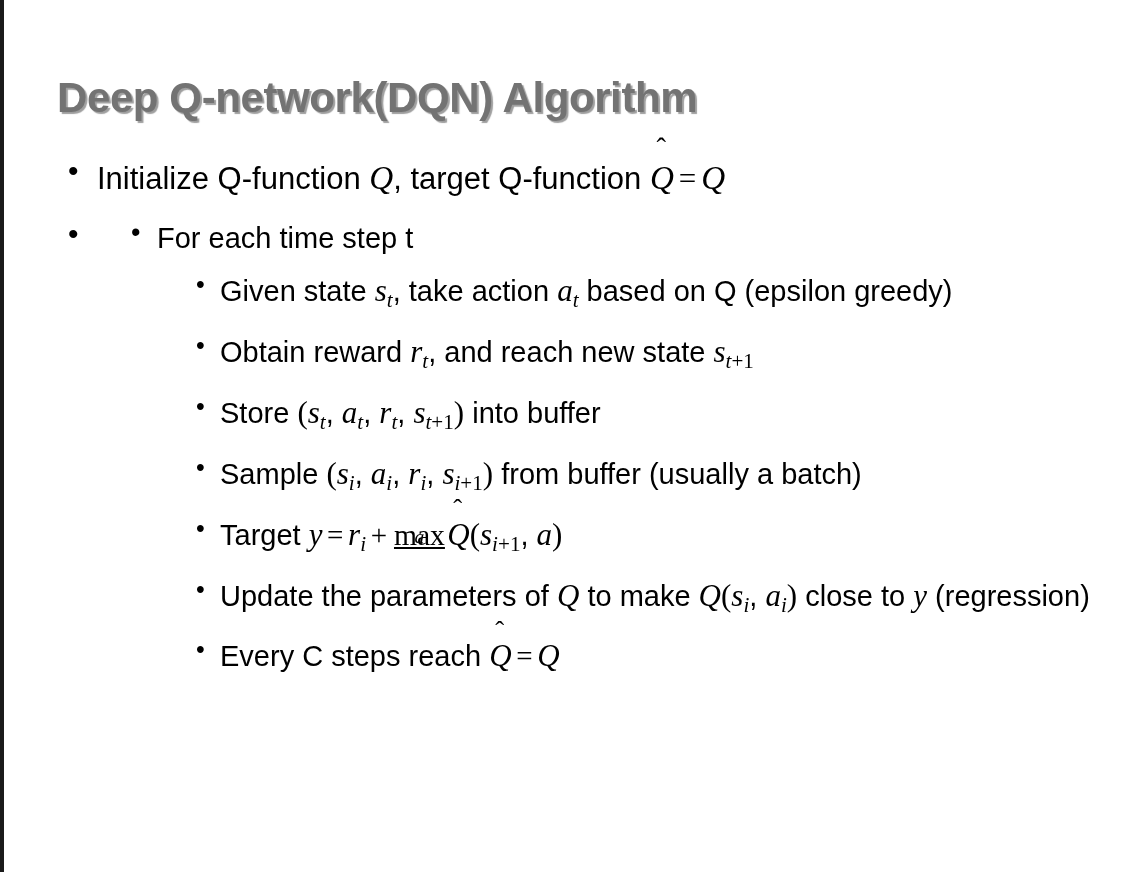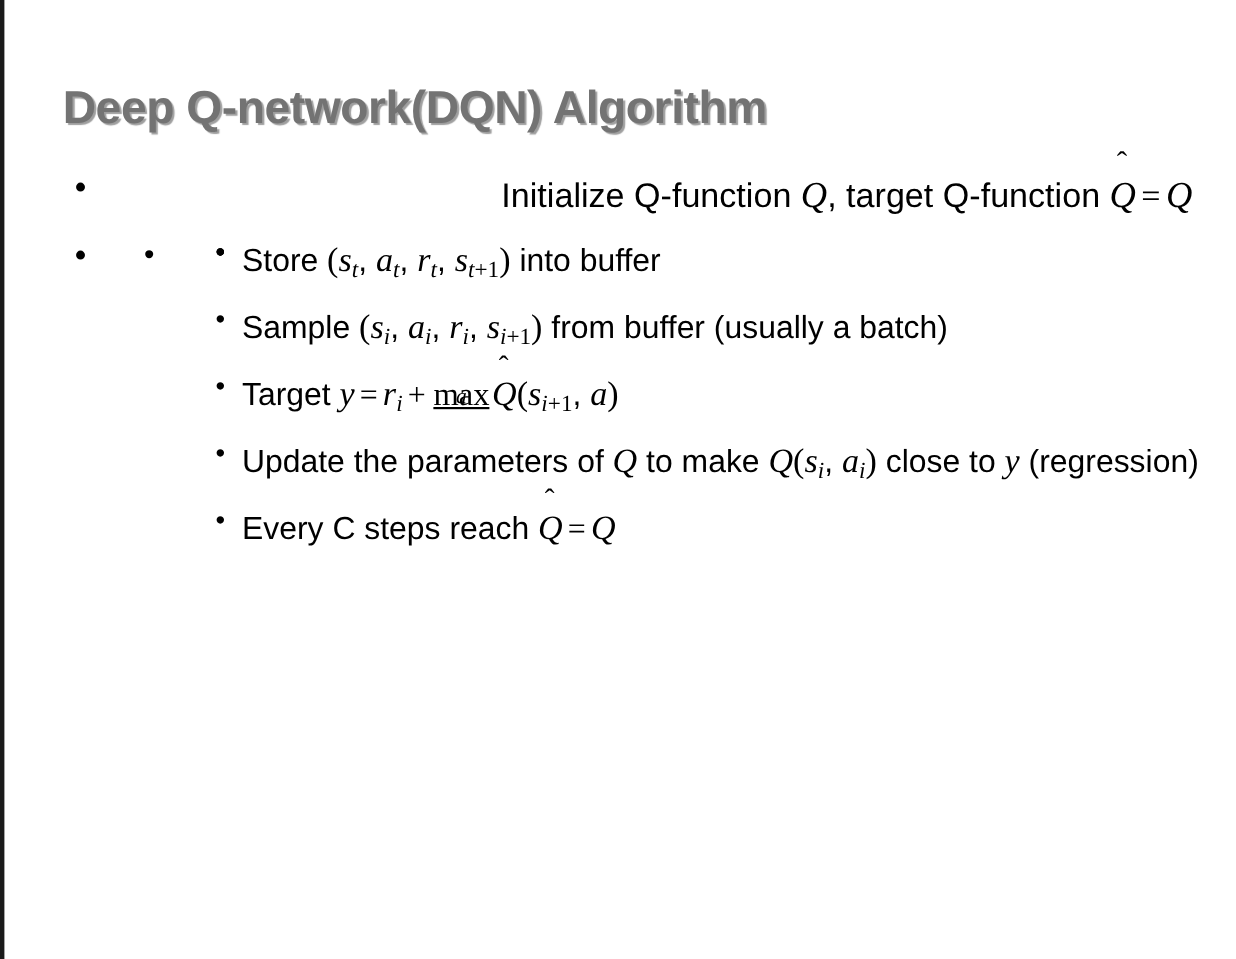--- a/index.html
+++ b/index.html
@@ -74,24 +74,24 @@
   }
 
   
   .lvl1 { margin-bottom: 2px; }
   .lvl1 .marker {
     left: 68px;
     font-size: 30px;
     top: 8px;
   }
   .lvl1 .btext {
+    margin-left: 97px;
     margin-right: 40px;
     font-size: 31px;
     line-height: 60px;
-    text-align: right;
   }
 
   
   .lvl2 { margin-bottom: 0px; }
   .lvl2 .marker {
     left: 131px;
     font-size: 27px;
     top: 8px;
   }
   .lvl2 .btext {
@@ -193,26 +193,29 @@
   <div id="body">
       <div class="bullet-row lvl1">
         <span class="marker">•</span>
         <span class="btext"><span>Initialize Q-function </span><span class="mi">Q</span><span>, target Q-function </span><span class="mhat">Q<span class="acc">ˆ</span></span><span class="mo">=</span><span class="mi">Q</span></span>
       </div>
       <div class="bullet-row lvl1">
         <span class="marker">•</span>
       </div>
       <div class="bullet-row lvl2">
         <span class="marker">•</span>
-      </div>
-      <div class="bullet-row lvl3">
-        <span class="marker">•</span>
-      </div>
-      <div class="bullet-row lvl3">
-        <span class="marker">•</span>
+        <span class="btext"><span>For each time step t</span></span>
+      </div>
+      <div class="bullet-row lvl3">
+        <span class="marker">•</span>
+        <span class="btext"><span>Given state </span><span class="mi">s<span class="msub"><span>t</span></span></span><span>, take action </span><span class="mi">a<span class="msub"><span>t</span></span></span><span> based on Q (epsilon greedy)</span></span>
+      </div>
+      <div class="bullet-row lvl3">
+        <span class="marker">•</span>
+        <span class="btext"><span>Obtain reward </span><span class="mi">r<span class="msub"><span>t</span></span></span><span>, and reach new state </span><span class="mi">s<span class="msub"><span>t</span><span class="num">+</span><span class="num">1</span></span></span></span>
       </div>
       <div class="bullet-row lvl3">
         <span class="marker">•</span>
         <span class="btext"><span>Store </span><span class="mparen">(</span><span class="mi">s<span class="msub"><span>t</span></span></span><span>, </span><span class="mi">a<span class="msub"><span>t</span></span></span><span>, </span><span class="mi">r<span class="msub"><span>t</span></span></span><span>, </span><span class="mi">s<span class="msub"><span>t</span><span class="num">+</span><span class="num">1</span></span></span><span class="mparen">)</span><span> into buffer</span></span>
       </div>
       <div class="bullet-row lvl3">
         <span class="marker">•</span>
         <span class="btext"><span>Sample </span><span class="mparen">(</span><span class="mi">s<span class="msub"><span>i</span></span></span><span>, </span><span class="mi">a<span class="msub"><span>i</span></span></span><span>, </span><span class="mi">r<span class="msub"><span>i</span></span></span><span>, </span><span class="mi">s<span class="msub"><span>i</span><span class="num">+</span><span class="num">1</span></span></span><span class="mparen">)</span><span> from buffer (usually a batch)</span></span>
       </div>
       <div class="bullet-row lvl3">

